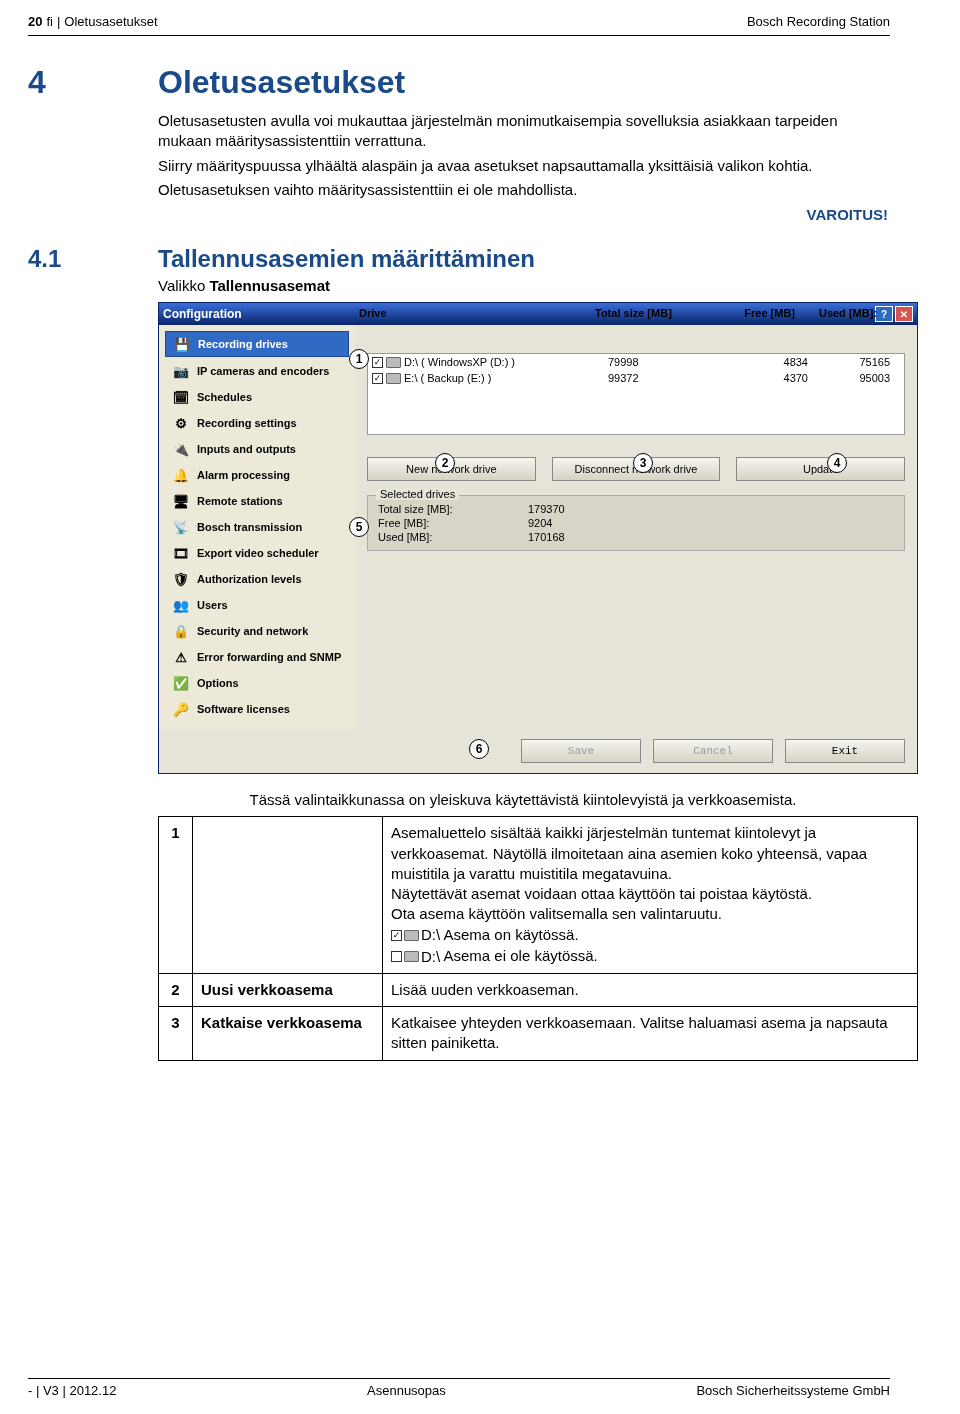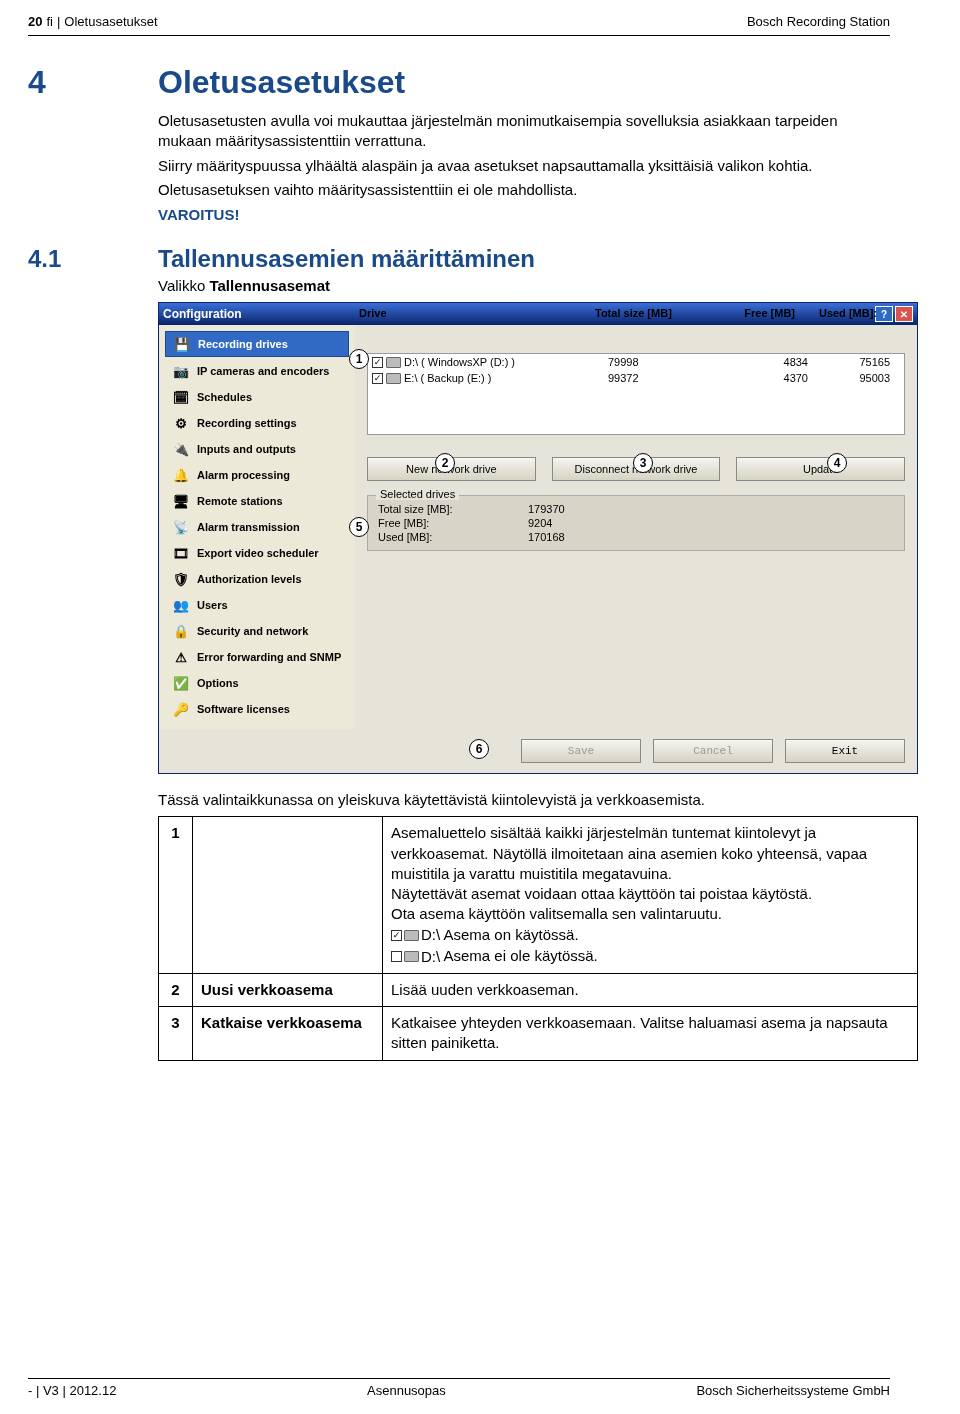--- a/index.html
+++ b/index.html
@@ -39,20 +39,21 @@
   .body-text {
     margin-left: 130px;
     line-height: 1.35;
     margin-bottom: 4px;
   }
   .warn {
     margin-left: 130px;
     font-weight: bold;
     color: #1a4a8a;
     margin-top: 6px;
+    text-align: right;
   }
   .sub-num {
     position: absolute;
     left: 28px;
     font-size: 24px;
     font-weight: bold;
     color: #1a4a8a;
   }
   .sub-title {
     font-size: 24px;
@@ -152,21 +153,21 @@
     position:absolute;
     width:20px;height:20px;
     border:1.5px solid #000; border-radius:50%;
     background:#fff;
     display:flex;align-items:center;justify-content:center;
     font-weight:bold;
     font-size:12px;
     z-index:5;
   }
 
-  .caption{ margin-left:130px; margin-top:16px; line-height:1.35;}
+  .caption{ margin-left:130px; margin-top:16px; line-height:1.35;text-align:center;}
   
   table.desc {
     margin-left:130px;
     border-collapse:collapse;
     width:760px;
     margin-top:6px;
   }
   table.desc td {
     border:1px solid #000;
     padding:6px 8px;
@@ -245,21 +246,21 @@
           <div class="navitem">
             <span class="ico">🔔</span>
             <span>Alarm processing</span>
           </div>
           <div class="navitem">
             <span class="ico">🖥</span>
             <span>Remote stations</span>
           </div>
           <div class="navitem">
             <span class="ico">📡</span>
-            <span>Alarm transmission</span>
+            <span>Bosch transmission</span>
           </div>
           <div class="navitem">
             <span class="ico">🎞</span>
             <span>Export video scheduler</span>
           </div>
           <div class="navitem">
             <span class="ico">🛡</span>
             <span>Authorization levels</span>
           </div>
           <div class="navitem">

